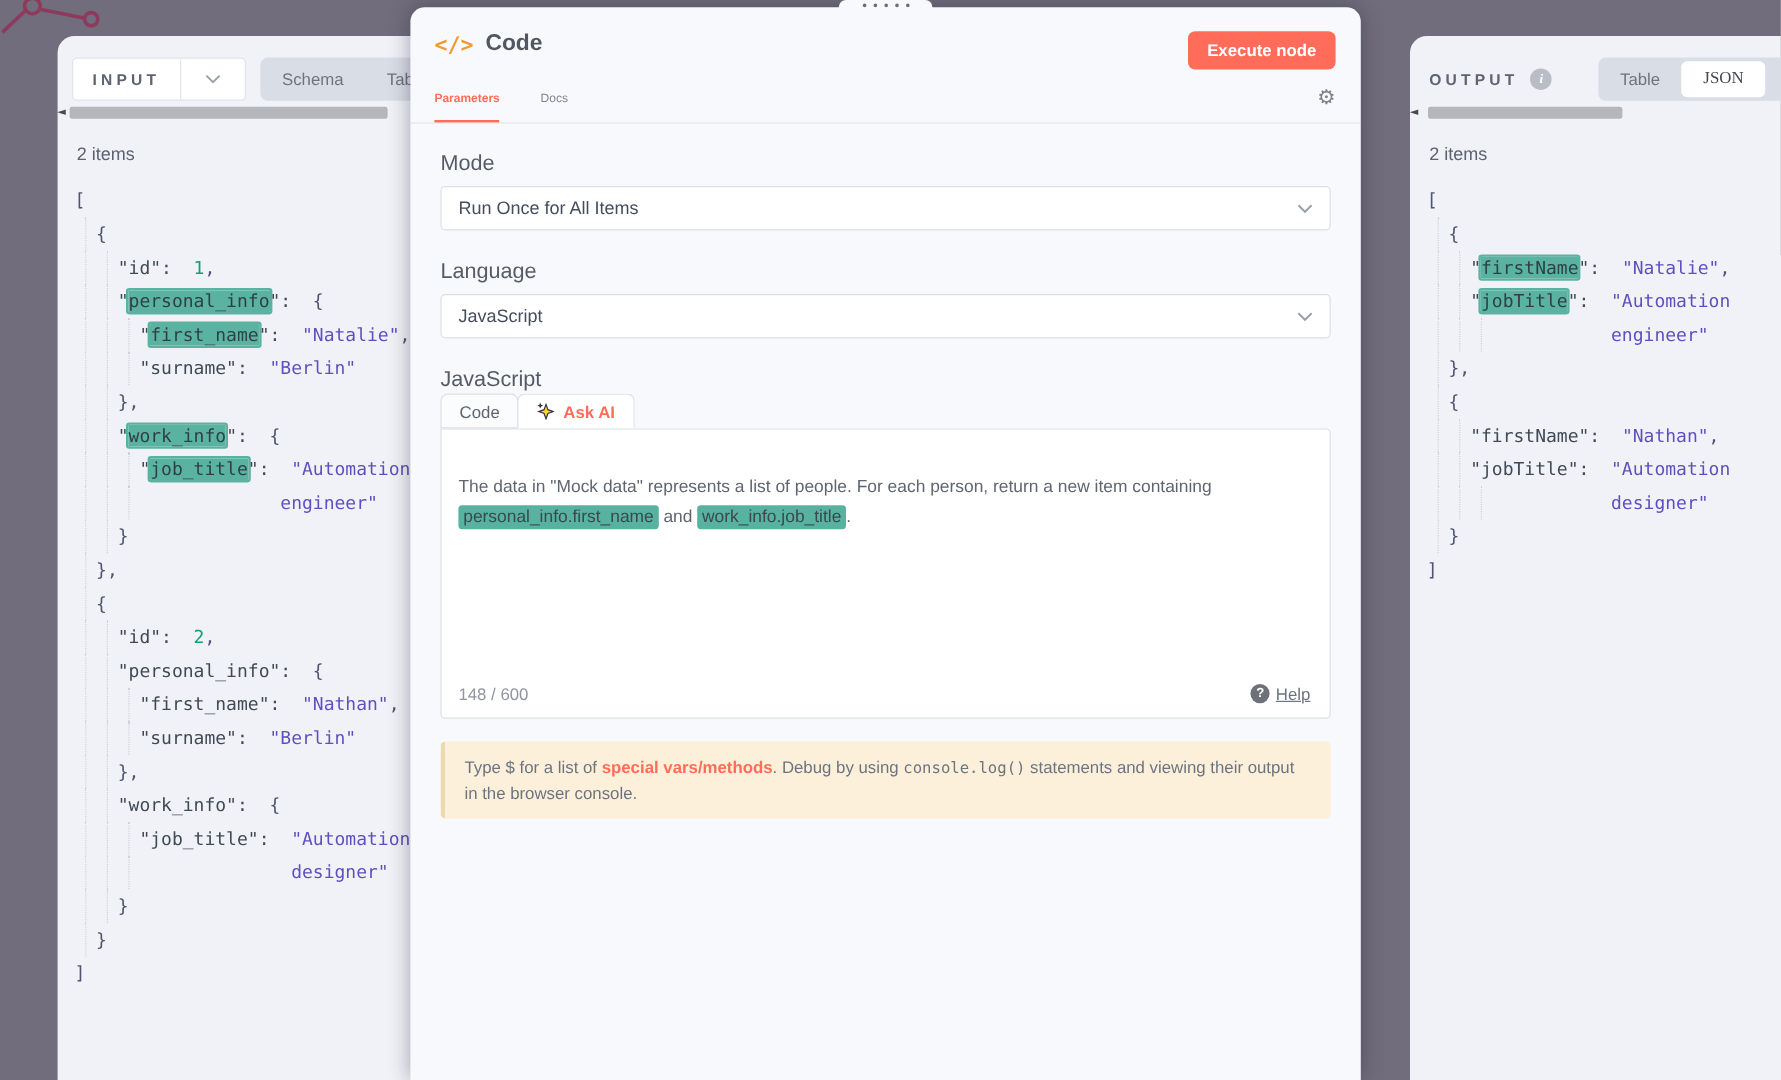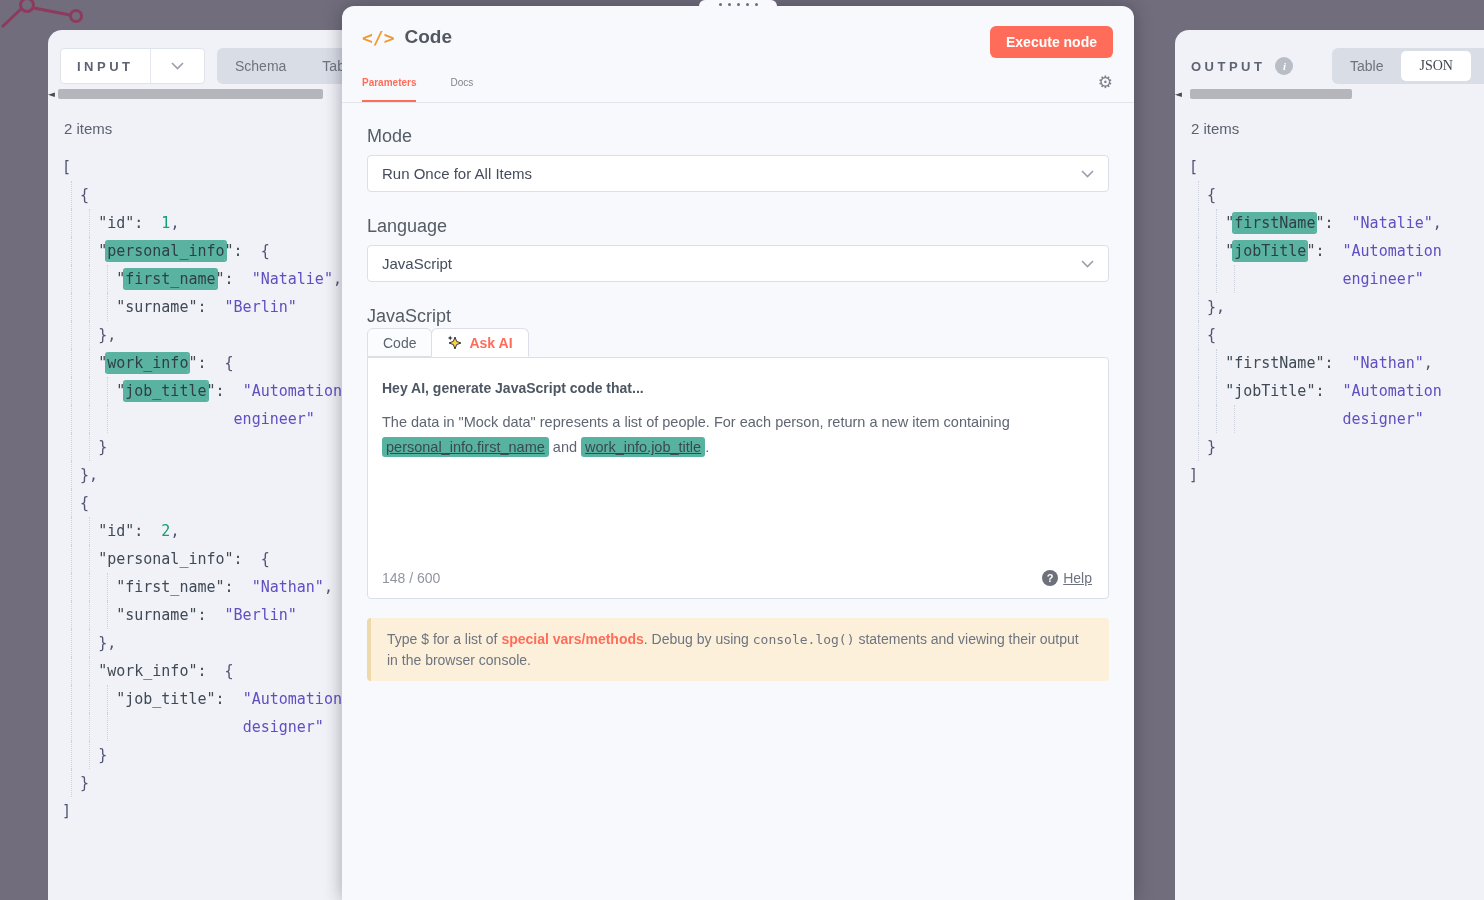--- a/index.html
+++ b/index.html
@@ -94,21 +94,21 @@
   .c-tab { height:29px; display:flex; align-items:center; gap:7px; padding:0 15px; font-size:14px;
            border:1px solid #dcdfe7; border-radius:6px 6px 0 0; cursor:pointer; background:#fbfcfd; color:#5d6470; }
   .c-tab.active { background:#fff; border-bottom:1px solid #fff; margin-bottom:-1px; color:#ff6d5a; font-weight:600; }
   .c-tab + .c-tab { margin-left:-1px; }
 
   .prompt-box { position:relative; height:242px; background:#fff; border:1px solid #dbdfe7;
                 border-radius:0 4px 4px 4px; padding:22px 14px; z-index:1; }
   .prompt-title { font-size:14px; font-weight:700; color:#4d5663; }
   .prompt-body { margin-top:14px; font-size:14.5px; color:#5f6672; line-height:1.75; max-width:700px; }
   .seg-normal {}
-  .seg-hl { background:#58b2a0; color:#3a4852; padding:2px 4px; border-radius:3px;text-decoration:underline; }
+  .seg-hl { background:#58b2a0; color:#3a4852; padding:2px 4px; border-radius:3px; }
   .seg-link { color:#ff6d5a; font-weight:700; }
   .seg-code { font-family:"DejaVu Sans Mono", monospace; font-size:13px; }
   .char-count { position:absolute; left:14px; bottom:12px; font-size:14px; color:#9095a0; }
   .help-link { position:absolute; right:16px; bottom:12px; display:flex; align-items:center; gap:5px;
                font-size:14px; color:#6d7480; cursor:pointer; }
   .help-q { width:16px; height:16px; border-radius:50%; background:#6d7179; color:#fff; font-size:11px;
             font-weight:700; display:flex; align-items:center; justify-content:center; }
   .help-text { text-decoration:underline; }
 
   .prompt-footer { height:49px; background:#fff; border-bottom:1px solid #dbdfe7; position:relative; }
@@ -258,21 +258,20 @@
       <div class="c-tab active">
         <svg width="15" height="15" viewBox="0 0 15 15">
           <path d="M8 2 L9.6 6.4 L14 8 L9.6 9.6 L8 14 L6.4 9.6 L2 8 L6.4 6.4 Z" fill="#ffd43b" stroke="#33333f" stroke-width="1"></path>
           <path d="M3.2 0.5 L3.9 2.3 L5.7 3 L3.9 3.7 L3.2 5.5 L2.5 3.7 L0.7 3 L2.5 2.3 Z" fill="#33333f"></path>
         </svg>
         <span>Ask AI</span>
       </div>
     </div>
 
     <div class="prompt-box">
-      <div class="prompt-title">Hey AI, generate JavaScript code that...</div>
       <div class="prompt-body"><span class="seg-normal">The data in "Mock data" represents a list of people. For each person, return a new item containing </span><span class="seg-hl">personal_info.first_name</span><span class="seg-normal"> and </span><span class="seg-hl">work_info.job_title</span><span class="seg-normal">.</span></div>
       <div class="char-count">148 / 600</div>
       <div class="help-link">
         <span class="help-q">?</span>
         <span class="help-text">Help</span>
       </div>
     </div>
 
 
     <div class="hint-box"><span class="seg-normal">Type $ for a list of </span><span class="seg-link">special vars/methods</span><span class="seg-normal">. Debug by using </span><span class="seg-code">console.log()</span><span class="seg-normal"> statements and viewing their output in the browser console.</span></div>

